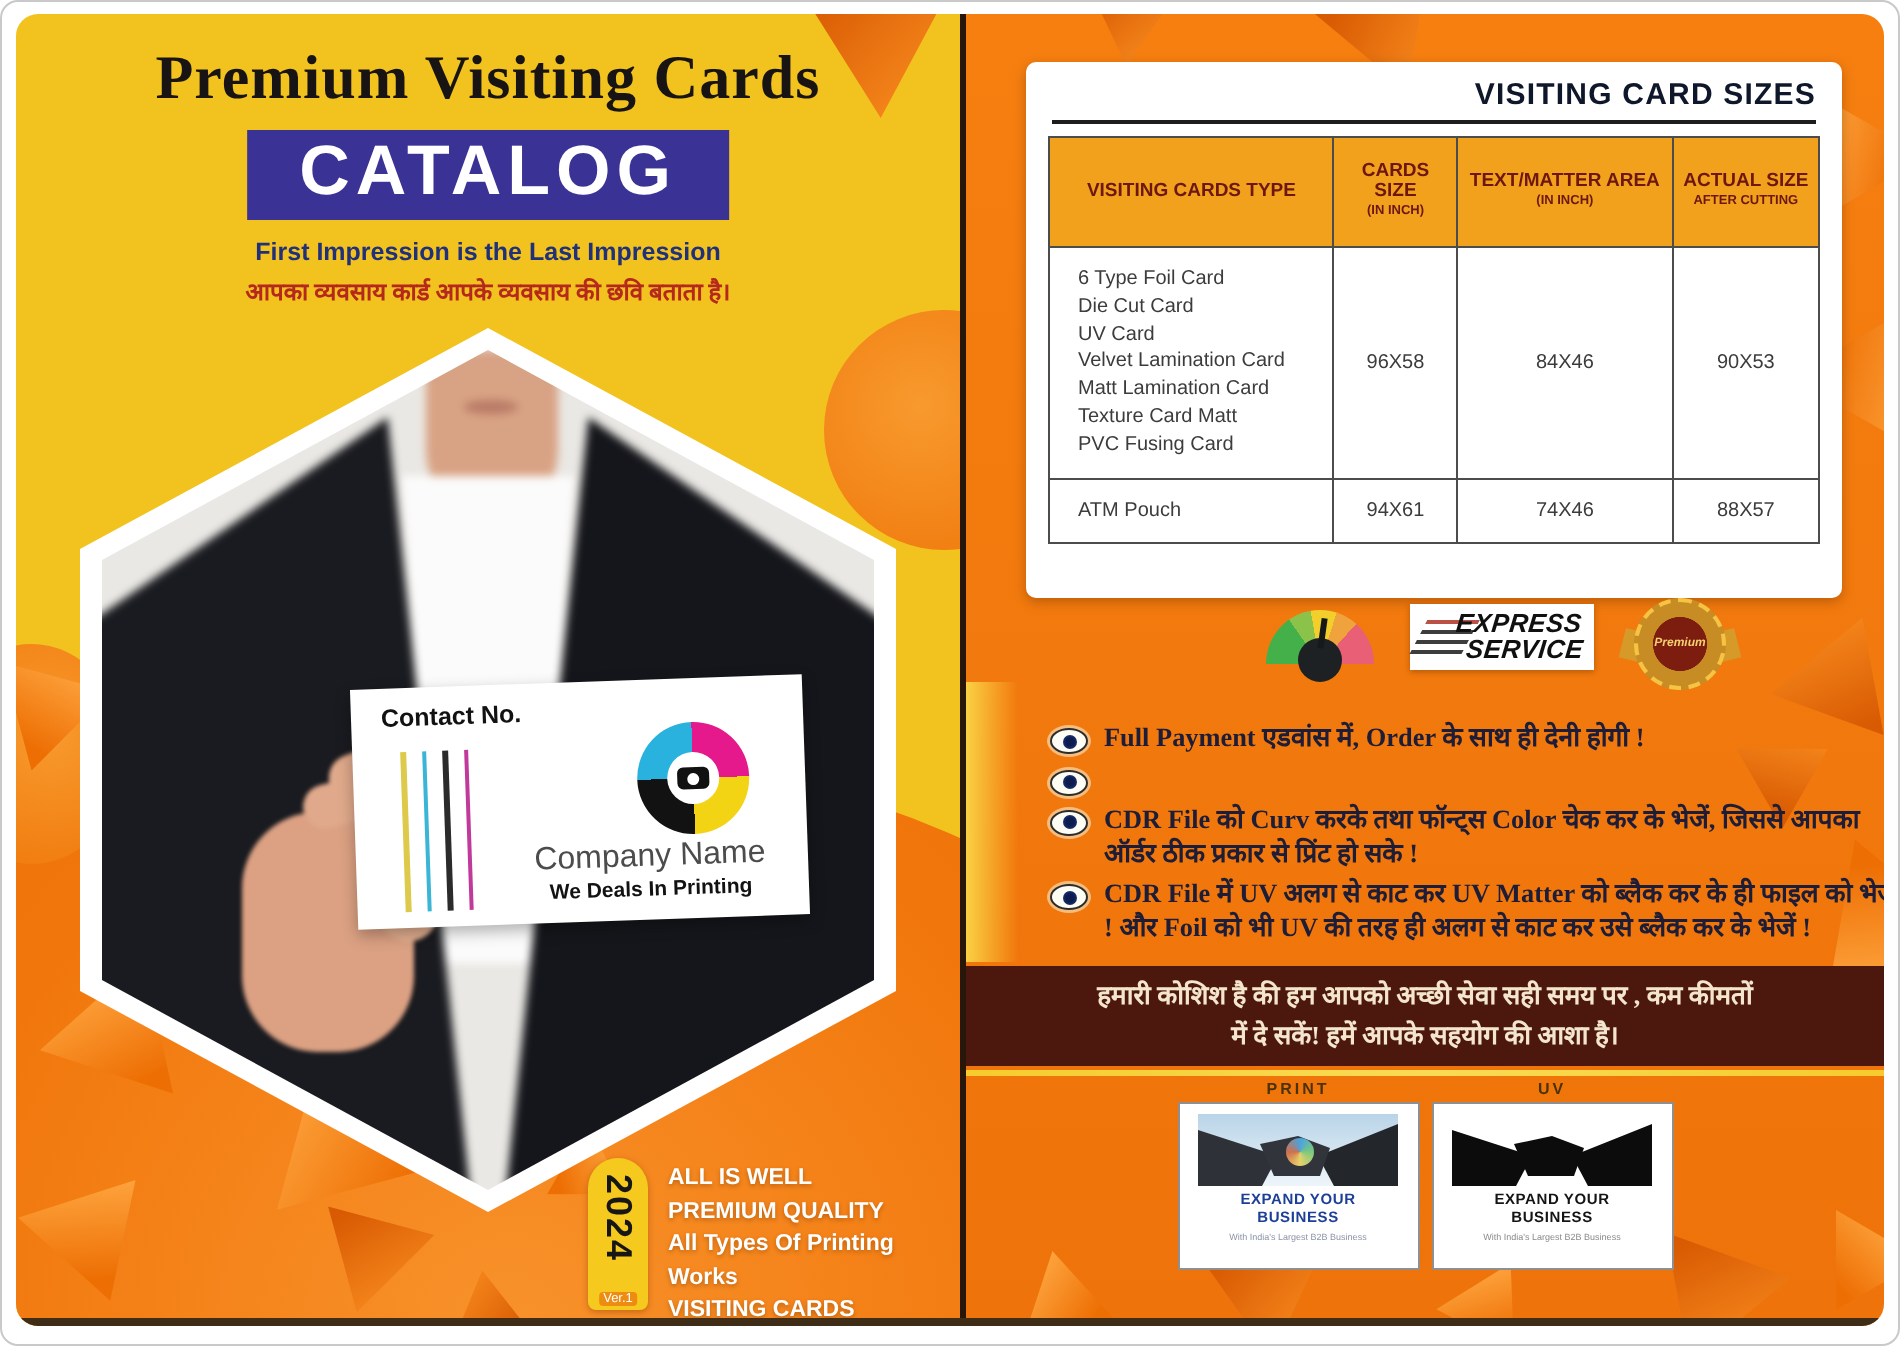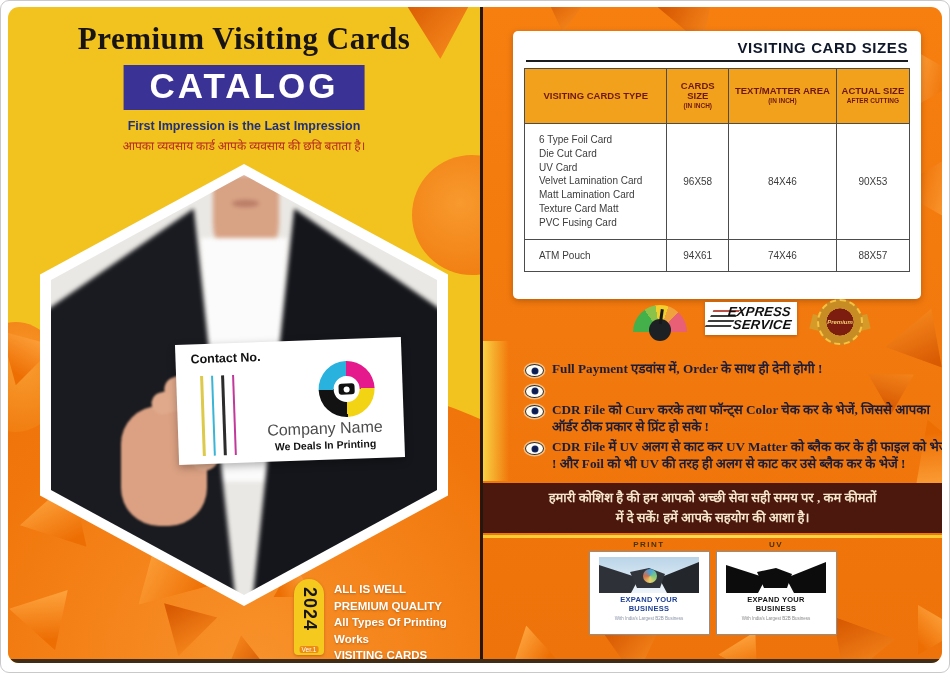--- a/index.html
+++ b/index.html
@@ -13,21 +13,21 @@
   .blob{position:absolute;z-index:1;}
   .blob-bottom{left:-30%;top:56%;width:165%;height:75%;border-radius:50%;background:radial-gradient(circle at 50% 60%,#f8922b 0%,#f1770c 60%,#ec6c06 100%);}
   .blob-right{right:-52px;top:148px;width:120px;height:120px;border-radius:50%;background:radial-gradient(circle at 40% 40%,#f89a2e,#ef7508);}
   .blob-left{left:-40px;top:315px;width:95px;height:110px;border-radius:50%;background:radial-gradient(circle at 60% 40%,#f89a2e,#ef7508);}
   .tri{position:absolute;z-index:2;clip-path:polygon(50% 0,100% 86%,0 86%);background:linear-gradient(135deg,#ffa741 20%,#ed6f04 80%);}
   .tri.dk{background:linear-gradient(135deg,#f3831a 25%,#d85a02 85%);}
 
   .pv-title{position:absolute;z-index:4;top:14px;width:100%;text-align:center;font-family:"Liberation Serif",serif;font-weight:bold;font-size:31px;color:#181414;letter-spacing:.5px;}
   .catalog-box{position:absolute;z-index:4;top:58px;left:50%;transform:translateX(-50%);background:#3b3296;color:#fff;font-size:35px;font-weight:bold;letter-spacing:3px;padding:1px 26px 4px;text-align:center;}
   .tag-en{position:absolute;z-index:4;top:112px;width:100%;text-align:center;font-size:12.5px;font-weight:bold;color:#20307a;}
-  .tag-hi{position:absolute;z-index:4;top:130px;width:100%;text-align:center;font-size:12px;font-weight:normal;color:#b5281e;font-family:"Liberation Serif","DejaVu Sans",serif;}
+  .tag-hi{position:absolute;z-index:4;top:130px;width:100%;text-align:center;font-size:12px;font-weight:bold;color:#b5281e;font-family:"Liberation Serif","DejaVu Sans",serif;}
 
   .hexagon{position:absolute;z-index:3;left:32px;top:157px;width:408px;height:442px;clip-path:polygon(50% 0,100% 25%,100% 75%,50% 100%,0 75%,0 25%);background:#fff;}
   .photo{position:absolute;inset:11px;clip-path:polygon(50% 0,100% 25%,100% 75%,50% 100%,0 75%,0 25%);background:#eae8e4;overflow:hidden;}
   .person{position:absolute;inset:0;filter:blur(2px);}
   .neck{position:absolute;left:42%;top:0;width:17%;height:20%;background:#d8a284;border-radius:0 0 42% 42%;}
   .mouth{position:absolute;left:47%;top:6%;width:7%;height:7px;background:#b97b66;border-radius:50%;}
   .shirt{position:absolute;left:36%;top:15%;width:28%;height:58%;background:#fbfbfb;clip-path:polygon(10% 0,90% 0,72% 100%,28% 100%);}
   .jacket-left{position:absolute;left:-2%;top:8%;width:50%;height:95%;background:#1a1b20;clip-path:polygon(0 26%,78% 0,100% 100%,0 100%);}
   .jacket-right{position:absolute;right:-2%;top:8%;width:50%;height:95%;background:#15161b;clip-path:polygon(100% 26%,22% 0,0 100%,100% 100%);}
   .hand{position:absolute;z-index:2;left:70px;top:195px;width:150px;height:170px;filter:blur(1px);}

